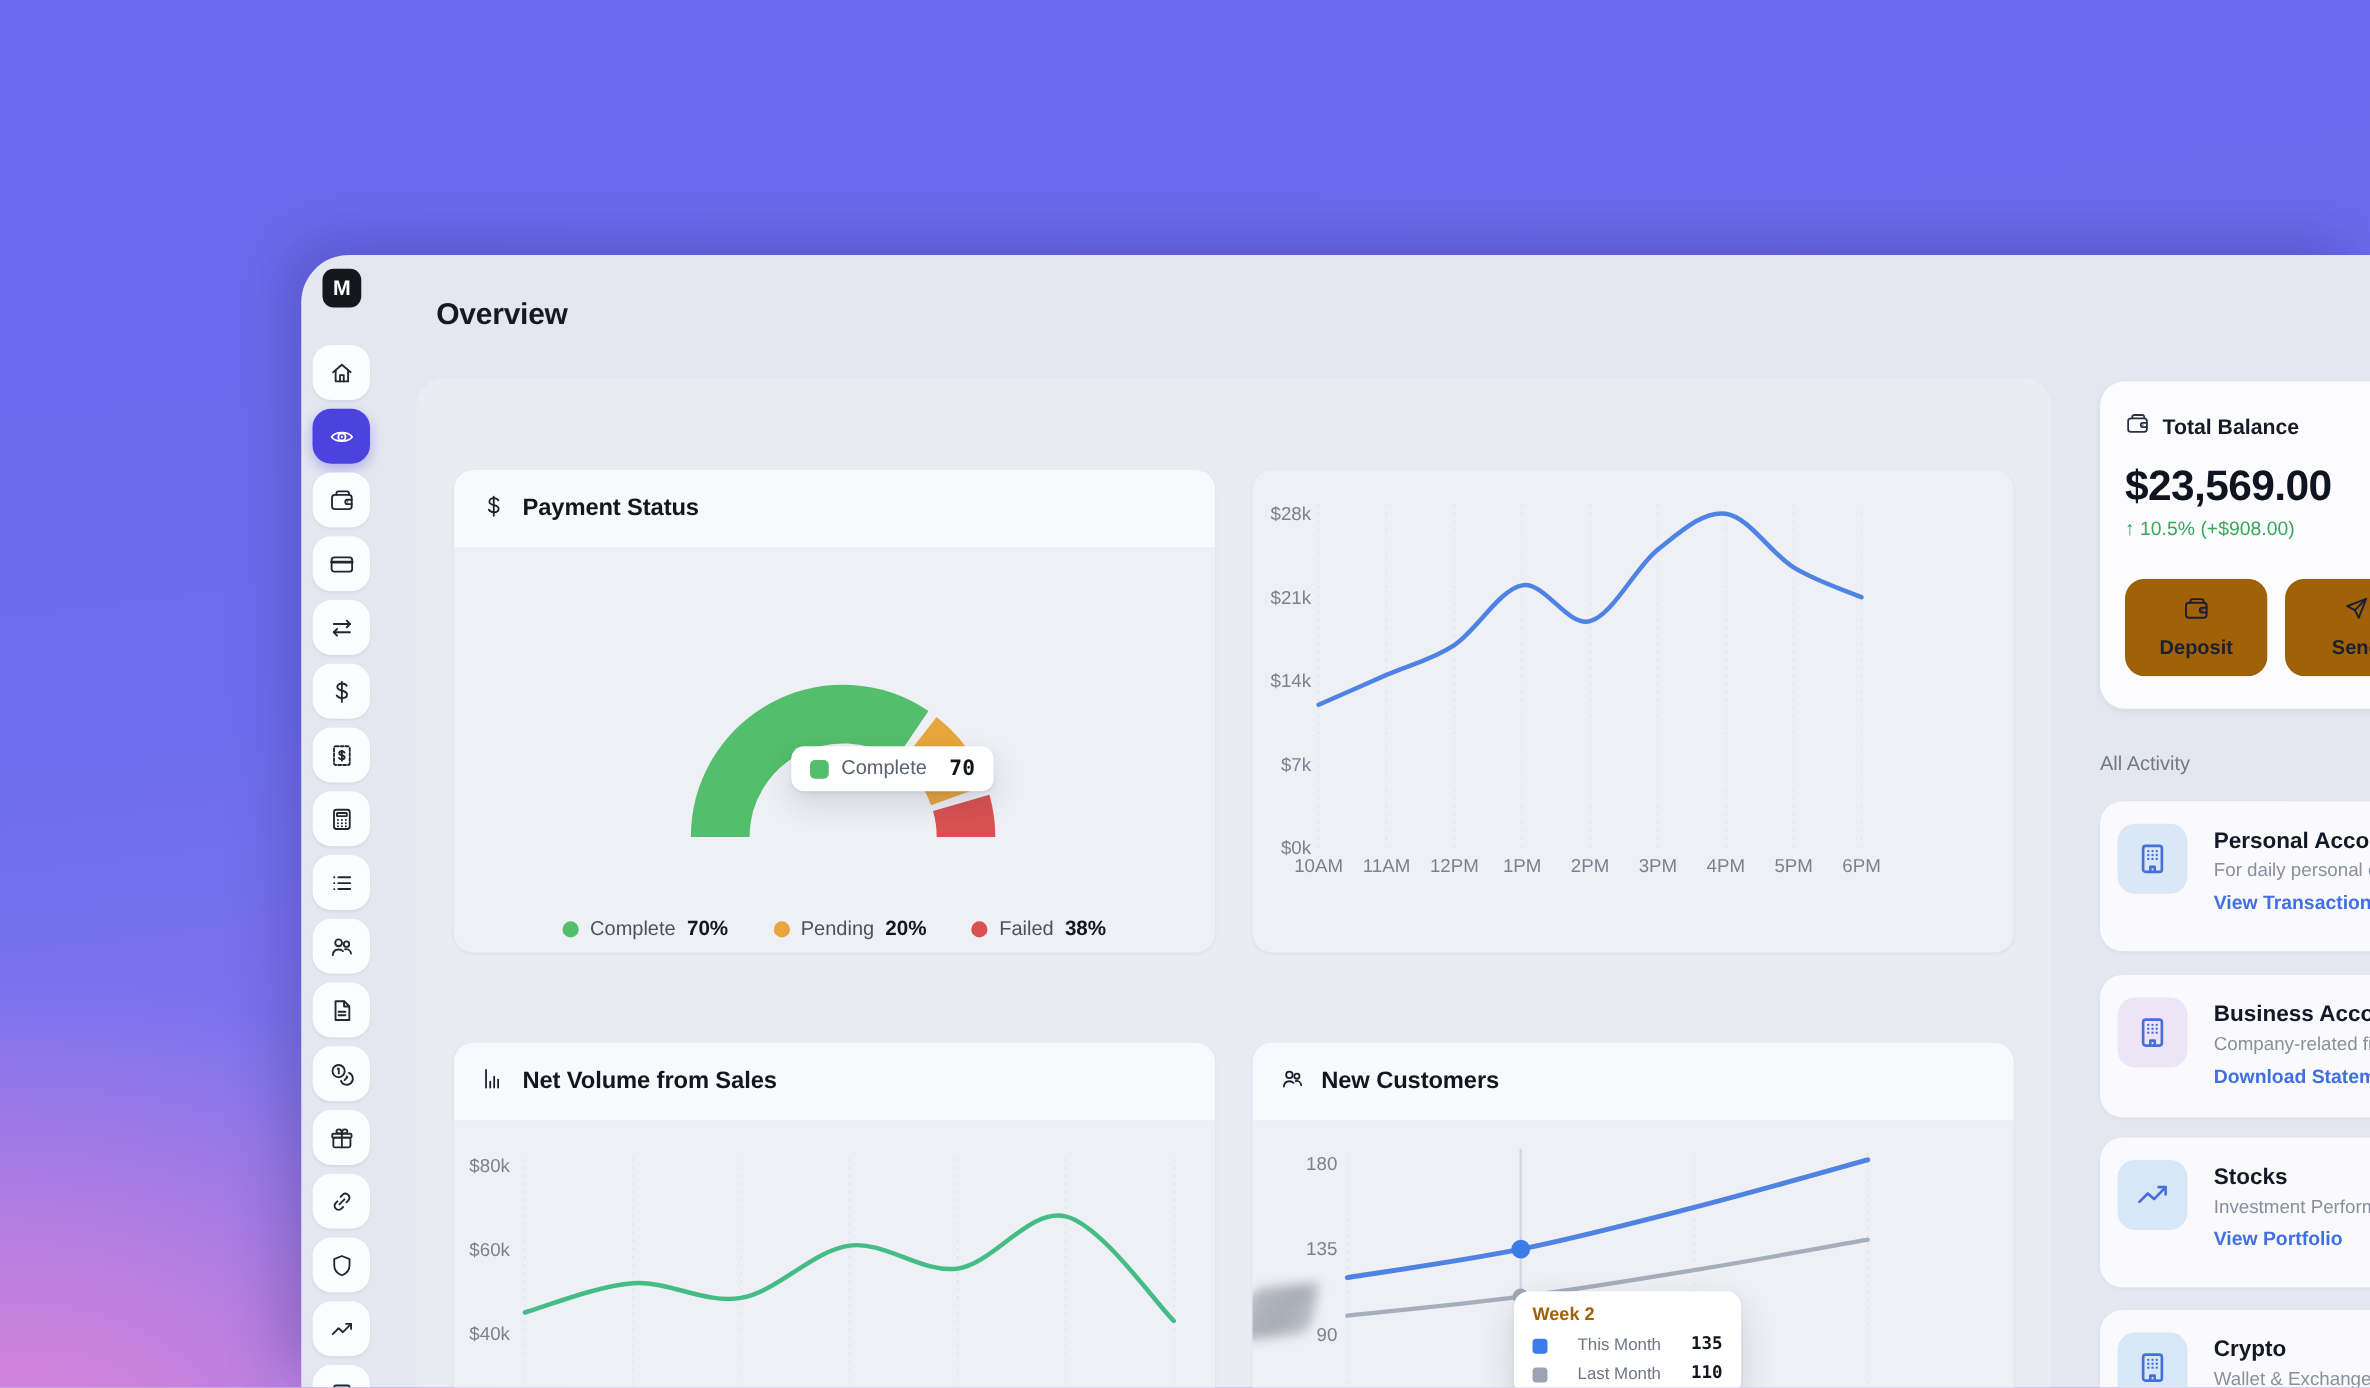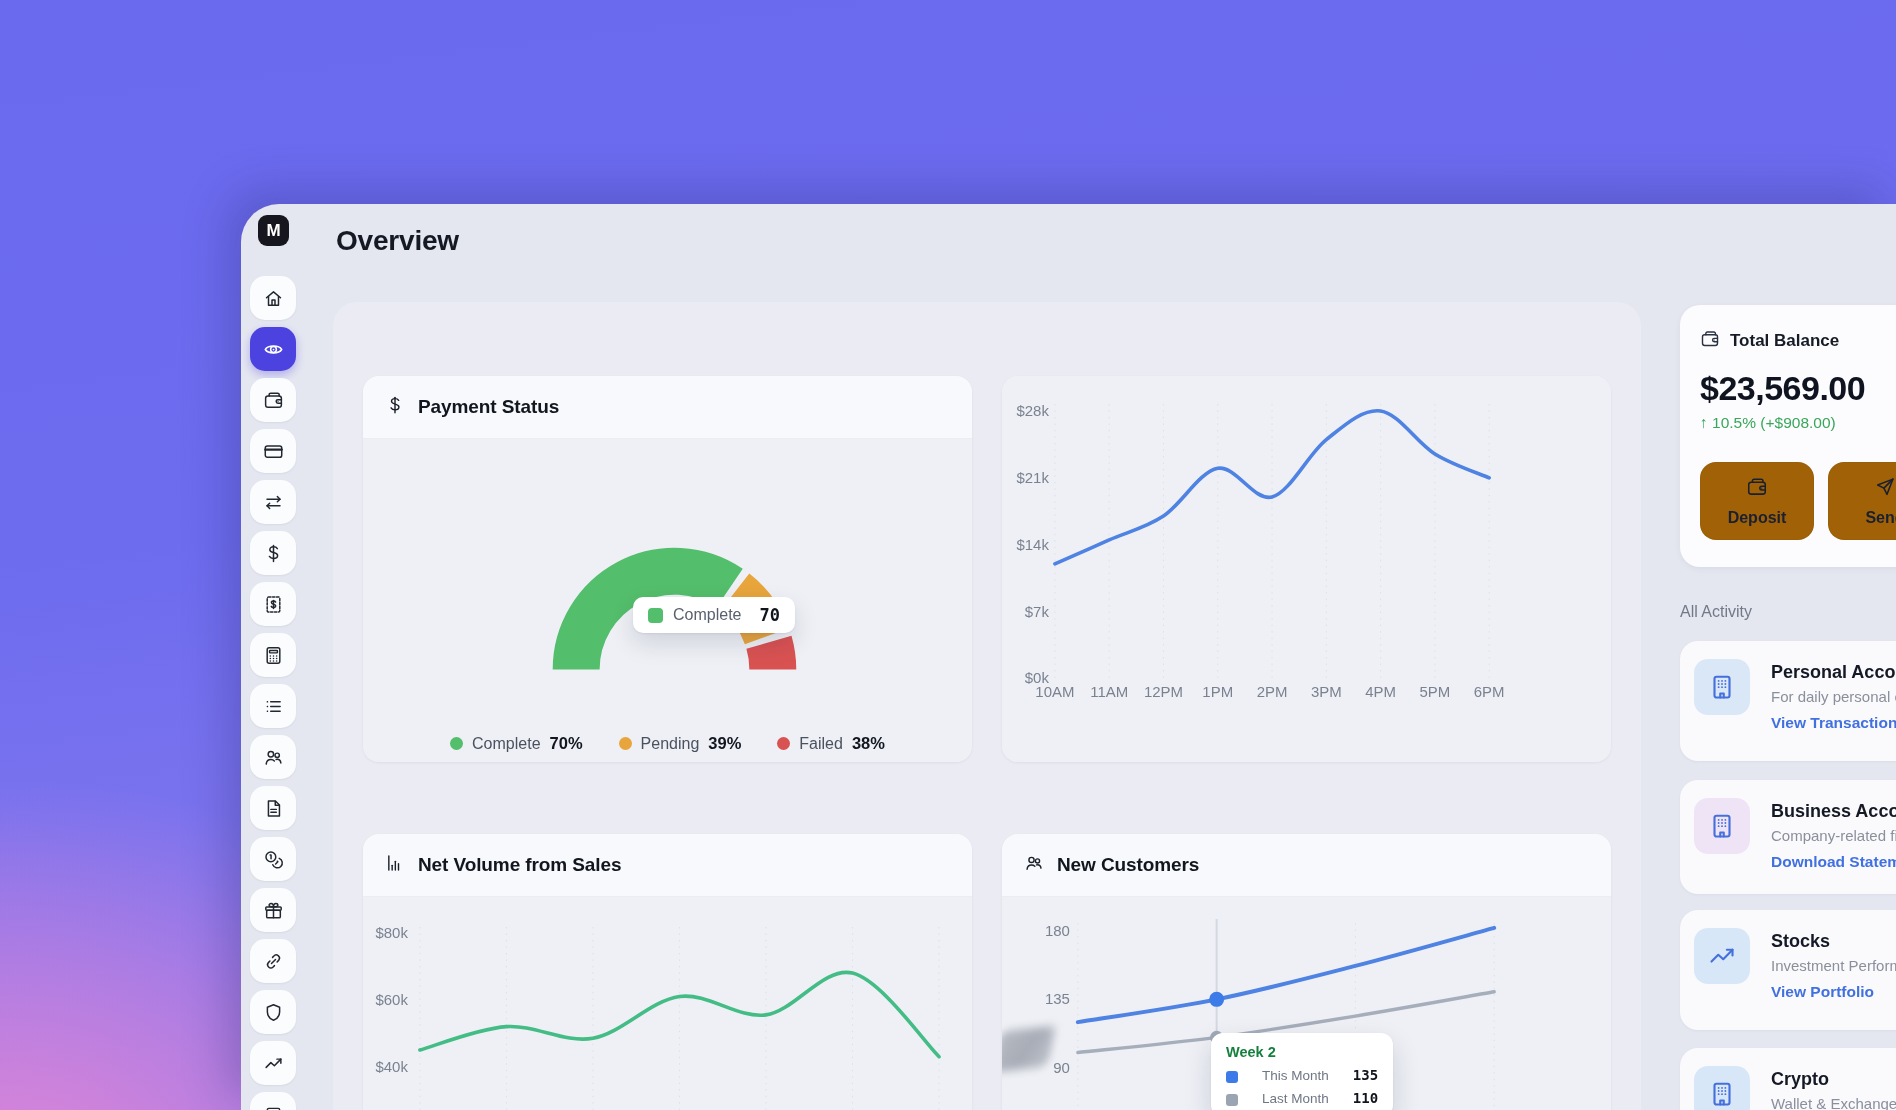--- a/index.html
+++ b/index.html
@@ -25,22 +25,22 @@
   .sidebar{position:absolute;left:9px;top:72px;width:46px;display:flex;flex-direction:column;gap:7px;}
   .sbtn{
     width:46px;height:44px;border-radius:15px;background:#FBFCFE;color:#232830;
     display:flex;align-items:center;justify-content:center;
     box-shadow:0 1px 2px rgba(25,30,70,.07);cursor:pointer;flex:none;
   }
   .sbtn.active{background:#4B42E0;color:#fff;box-shadow:0 4px 10px rgba(75,66,224,.35);}
   .sbtn svg{display:block;}
   
   .page-title{
-    position:absolute;left:92px;top:18px;margin:3px;
-    font-size:28px;font-weight:700;color:#141923;letter-spacing:-.2px;
+    position:absolute;left:92px;top:18px;margin:16px;
+    font-size:24px;font-weight:700;color:#141923;letter-spacing:-.2px;
   }
   
   .wrapper{
     position:absolute;left:92px;top:98px;width:1308px;height:980px;
     background:#EAEBF3;border-radius:24px;padding:30px;box-sizing:border-box;
     display:grid;grid-template-columns:609px 609px;grid-template-rows:430px 452px;
     column-gap:30px;row-gap:28px;
   }
   .card{
     border-radius:16px;overflow:hidden;background:#EEF0F5;
@@ -67,21 +67,21 @@
   .legend{position:absolute;left:0;right:0;top:295px;display:flex;justify-content:center;gap:36px;}
   .legend .item{display:flex;align-items:center;gap:9px;}
   .legend .dot{width:13px;height:13px;border-radius:50%;}
   .legend .llbl{font-size:16px;color:#4A5260;}
   .legend .lval{font-size:16.5px;font-weight:700;color:#12161F;}
   
   .ctip{
     position:absolute;left:209px;top:136px;background:#fff;border-radius:12px;padding:11px 15px;
     box-shadow:0 12px 28px rgba(25,30,70,.16),0 1px 2px rgba(25,30,70,.08);min-width:96px;
   }
-  .ctip .t{font-size:14.5px;font-weight:700;color:#15803d;}
+  .ctip .t{font-size:14.5px;font-weight:700;color:#a16207;}
   .ctip .row{display:flex;align-items:flex-end;gap:24px;margin-top:7px;white-space:nowrap;}
   .ctip .sq2{width:12px;height:12px;border-radius:3px;flex:none;}
   .ctip .rl{font-size:13.5px;color:#6F7684;}
   .ctip .rv{font-size:14px;font-weight:700;color:#10141C;font-family:"DejaVu Sans Mono",monospace;}
   .smudge{
     position:absolute;left:-6px;top:132px;width:56px;height:40px;border-radius:8px;
     background:linear-gradient(118deg,#8E939E,#6F7583 55%,#9AA0AB);
     filter:blur(4.5px);opacity:.55;transform:rotate(-6deg) skewX(-18deg);
   }
   
@@ -316,21 +316,21 @@
         </div>
         <div class="legend" id="gauge-legend">
             <div class="item">
               <span class="dot" style="background:#53BE6B"></span>
               <span class="llbl">Complete</span>
               <span class="lval">70%</span>
             </div>
             <div class="item">
               <span class="dot" style="background:#E7A53C"></span>
               <span class="llbl">Pending</span>
-              <span class="lval">39%</span>
+              <span class="lval">20%</span>
             </div>
             <div class="item">
               <span class="dot" style="background:#D95252"></span>
               <span class="llbl">Failed</span>
               <span class="lval">38%</span>
             </div>
           </div>
       </div>
     </section>
 

